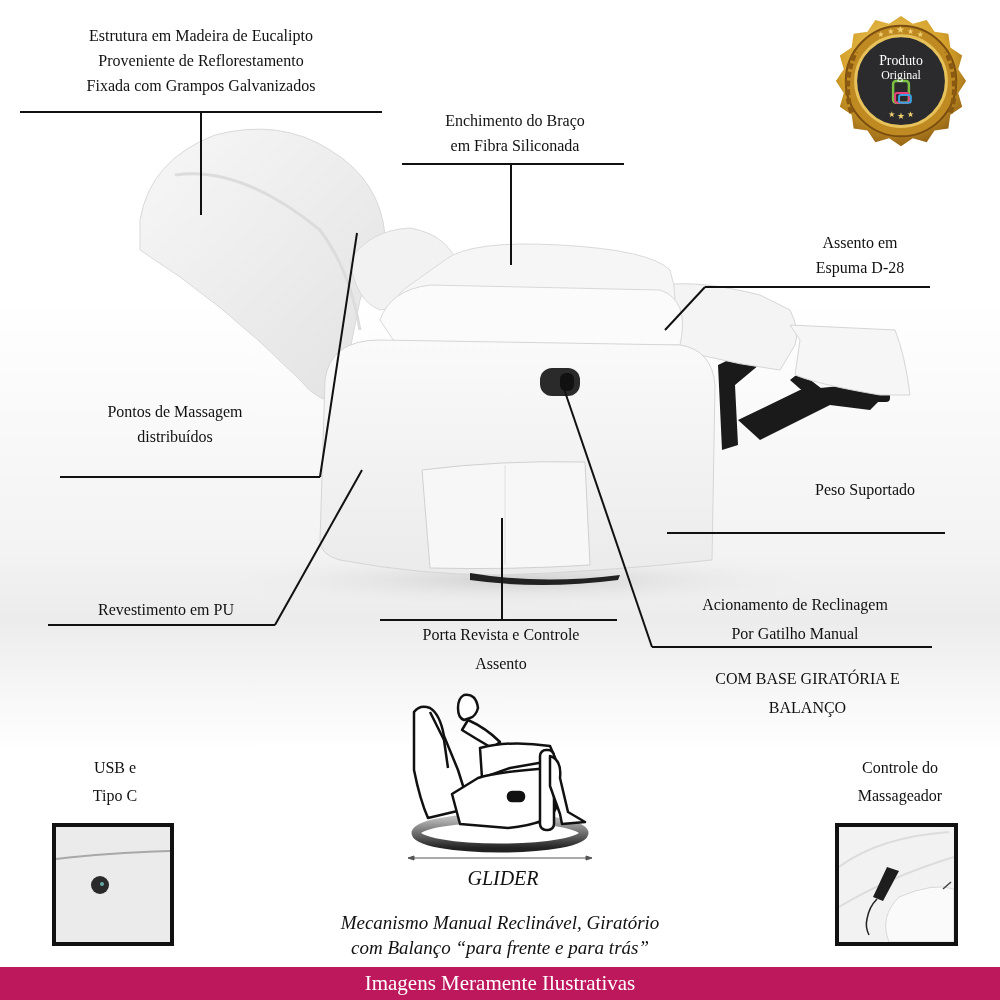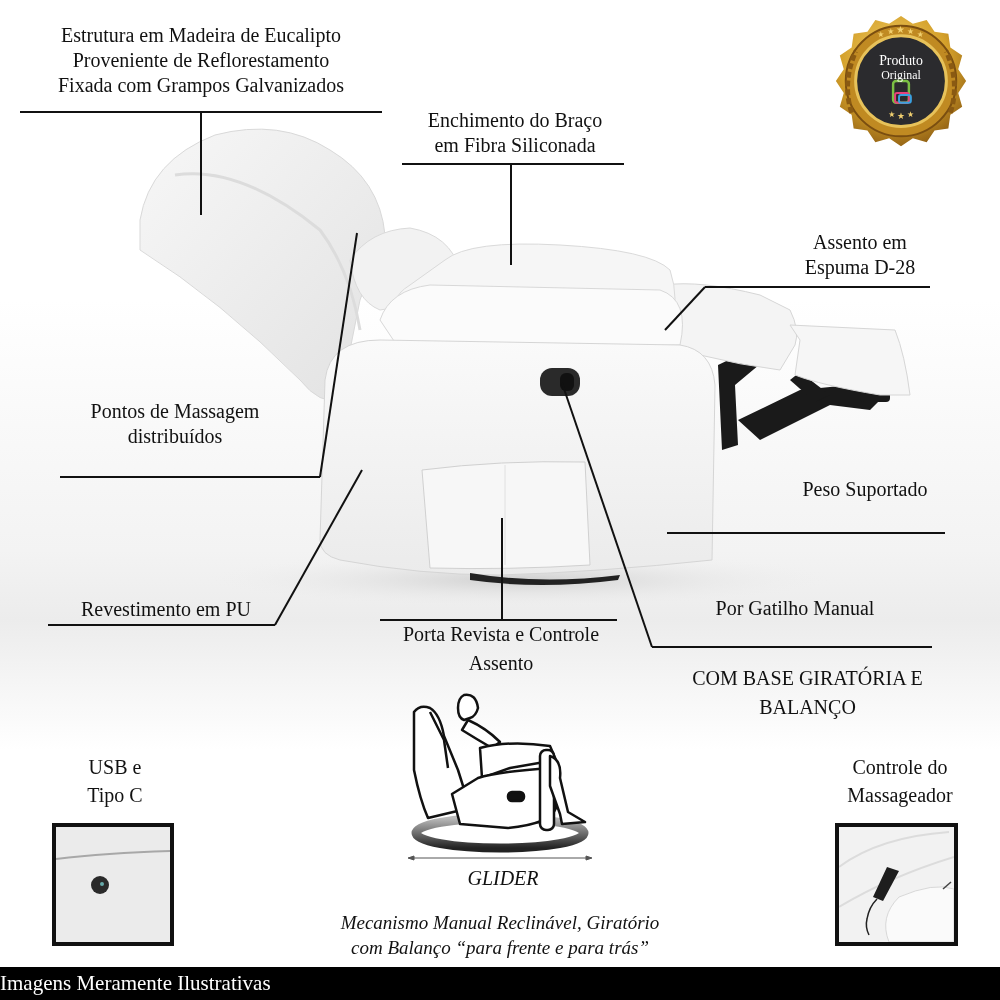--- a/index.html
+++ b/index.html
@@ -2,28 +2,28 @@
 <html><head>
 <meta charset="utf-8">
 <style>
   html, body { margin:0; padding:0; }
   body {
     width:1000px; height:1000px; position:relative; overflow:hidden;
     background: linear-gradient(180deg, #ffffff 0%, #ffffff 30%, #f3f3f3 55%, #ececec 62%, #ffffff 75%, #ffffff 100%);
     font-family: "Liberation Serif", "DejaVu Serif", serif;
     color:#111;
   }
-  .lbl { position:absolute; font-size:20px; line-height:25px; text-align:center; white-space:nowrap; }
+  .lbl { position:absolute; font-size:16px; line-height:25px; text-align:center; white-space:nowrap; }
   svg.overlay { position:absolute; left:0; top:0; width:1000px; height:1000px; pointer-events:none; }
   .chair { position:absolute; left:0; top:0; width:1000px; height:700px; }
   .badge { position:absolute; left:822px; top:14px; width:158px; height:148px; }
   .thumb { position:absolute; border:4px solid #111; background:#e9e9e9; overflow:hidden; box-sizing:border-box; }
   .footer {
-    position:absolute; left:0; top:967px; width:1000px; height:33px; background:#000000;
-    color:#fff; font-size:21px; line-height:33px;
+    position:absolute; left:0; top:967px; width:1000px; height:33px; background:#be185d;
+    color:#fff; text-align:center; font-size:21px; line-height:33px;
   }
   .caption { position:absolute; font-style:italic; text-align:center; font-size:19px; line-height:25px; white-space:nowrap; }
   .glider-lbl { position:absolute; left:438px; top:867px; width:130px; text-align:center; font-style:italic; font-size:20px; }
 </style>
 </head>
 <body>
 
 <svg class="chair" viewBox="0 0 1000 700">
   <defs>
     <linearGradient id="gBack" x1="0" y1="0" x2="1" y2="1">
@@ -127,20 +127,21 @@
 <div class="lbl" style="left:60px;top:597px;width:212px;">
   <div>Revestimento em PU</div>
 </div>
 
 <div class="lbl" style="left:376px;top:622px;width:250px;">
   <div>Porta Revista e Controle</div>
   <div style="margin-top:4px;">Assento</div>
 </div>
 
 <div class="lbl" style="left:660px;top:592px;width:270px;">
+  <div>Acionamento de Reclinagem</div>
   <div style="margin-top:4px;">Por Gatilho Manual</div>
 </div>
 
 <div class="lbl" style="left:660px;top:666px;width:295px;">
   <div>COM BASE GIRATÓRIA E</div>
   <div style="margin-top:4px;">BALANÇO</div>
 </div>
 
 <div class="badge">
   <svg viewBox="0 0 160 150" width="158" height="148">

